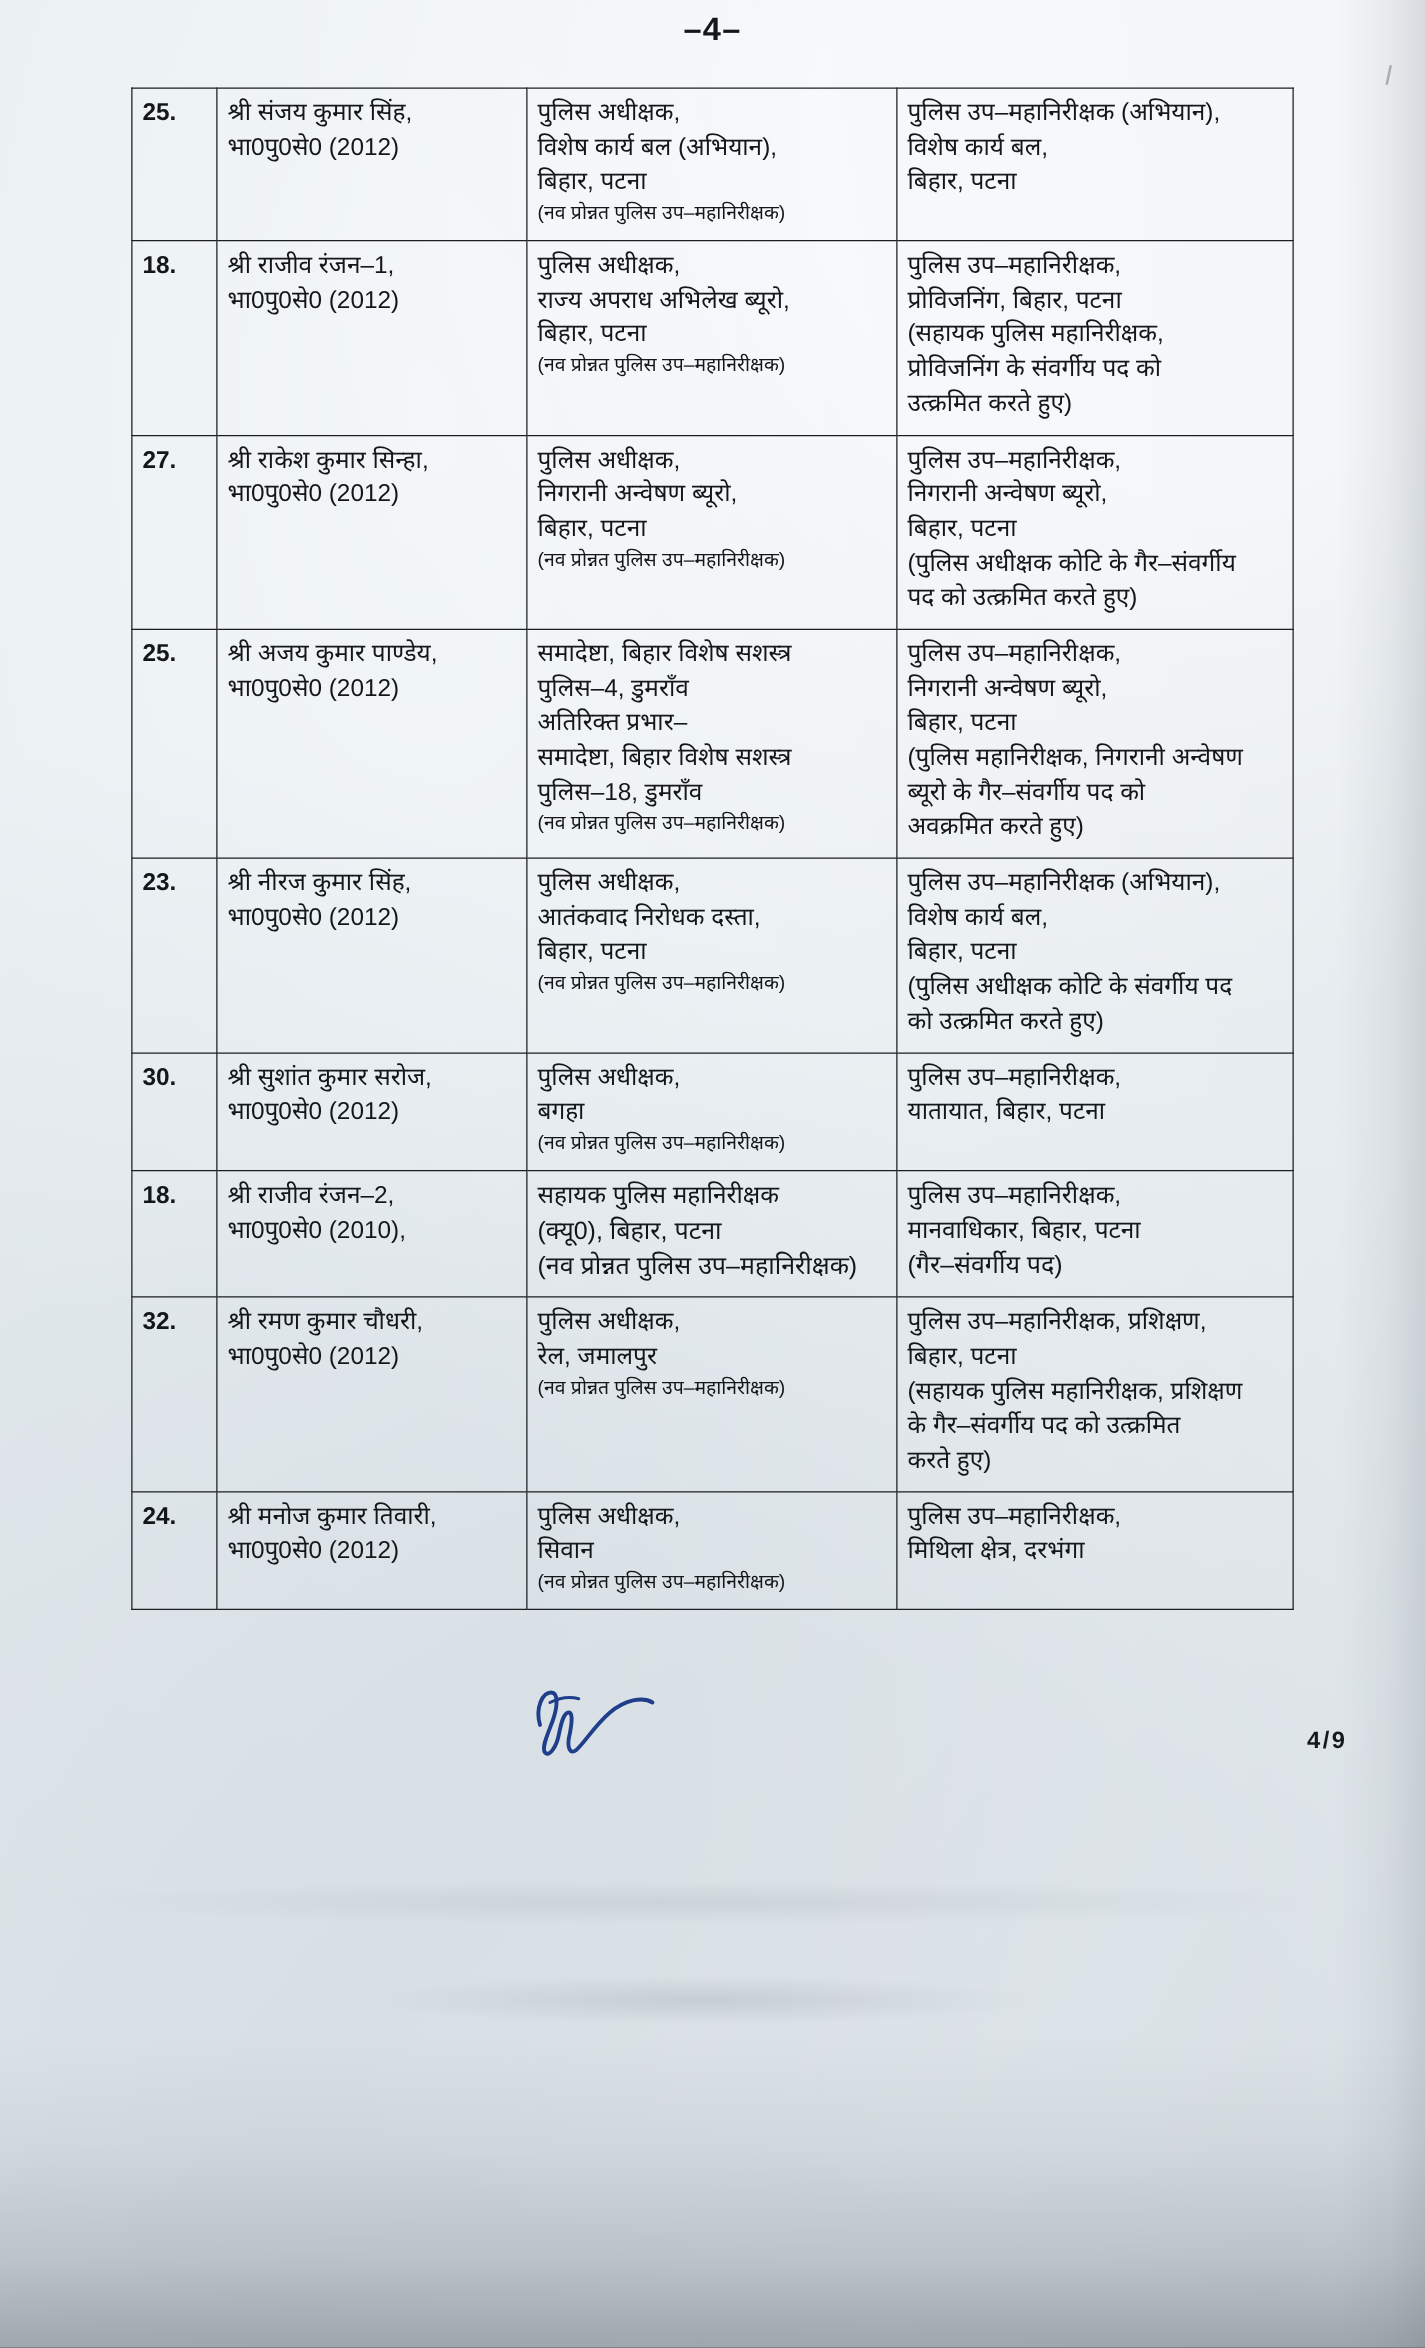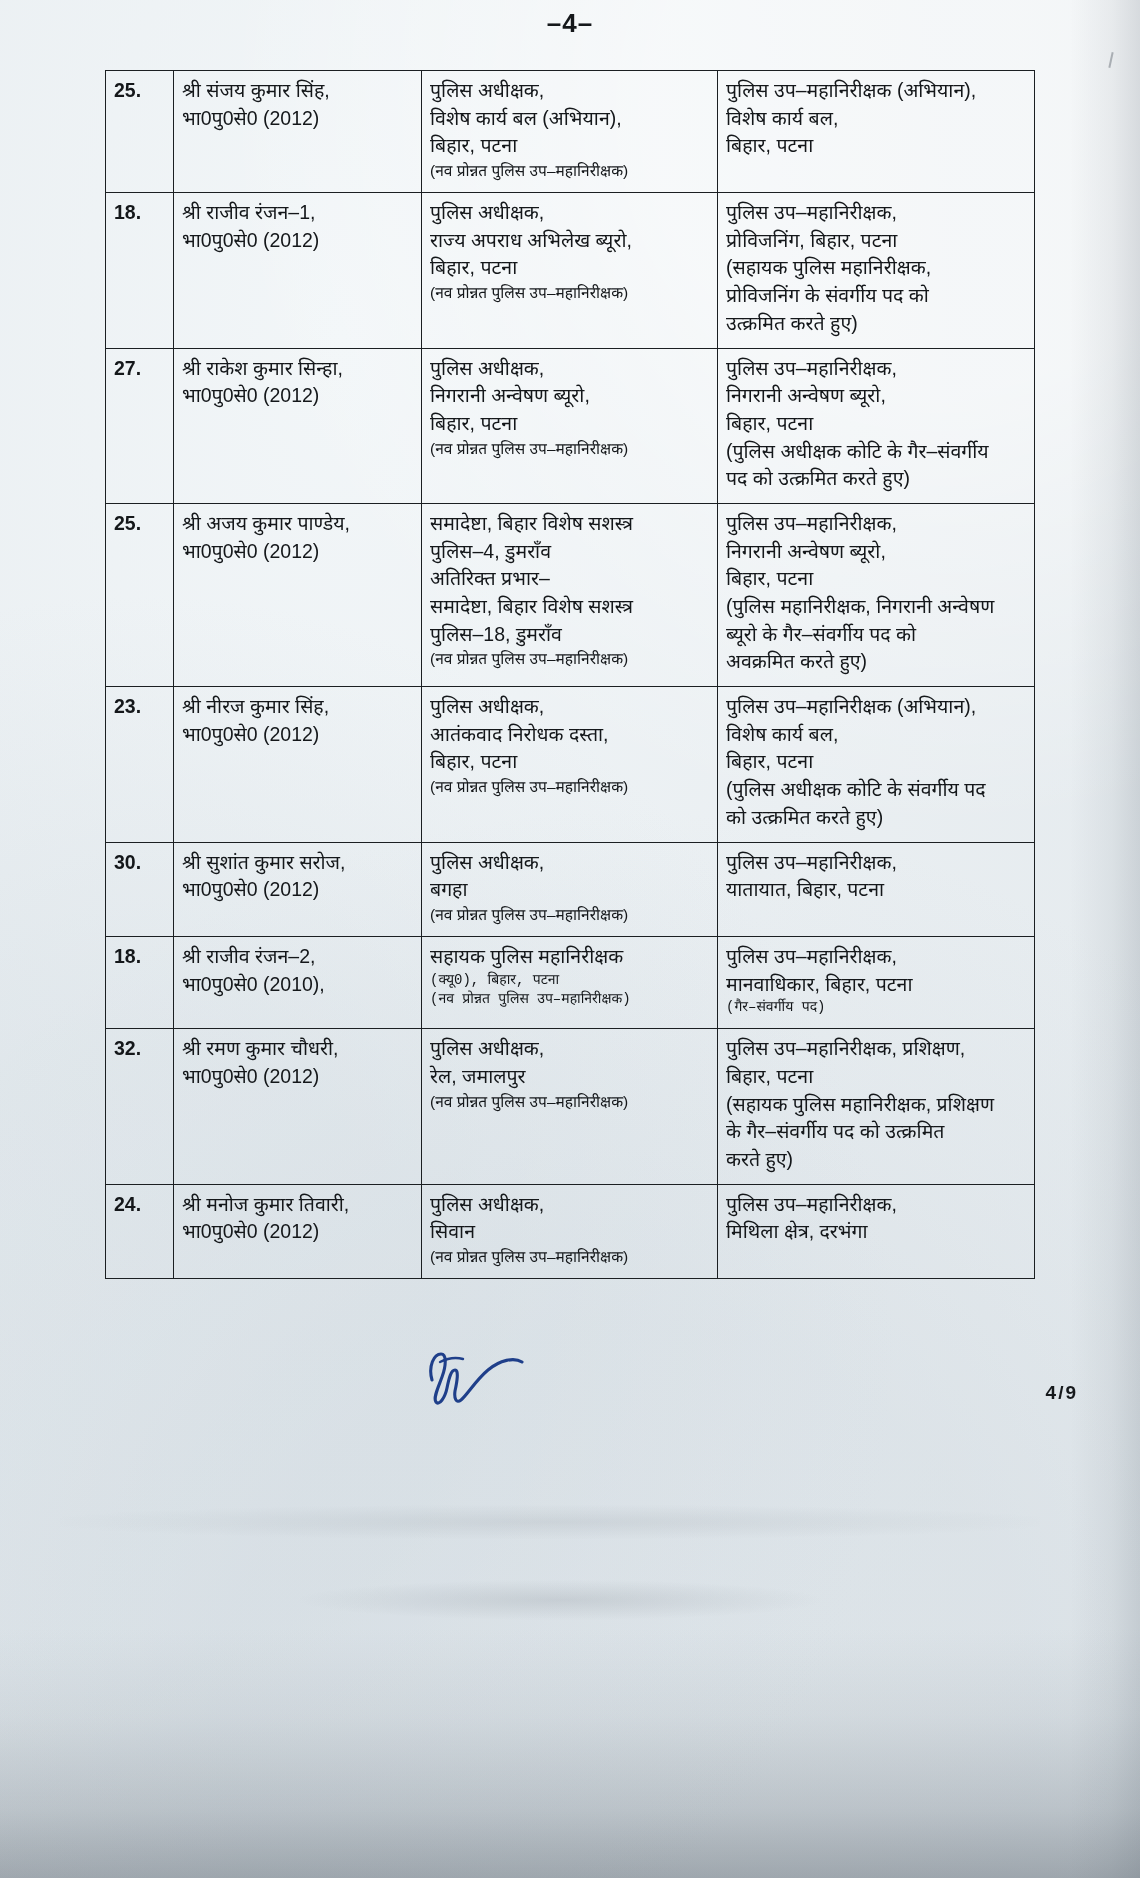--- a/index.html
+++ b/index.html
@@ -96,21 +96,21 @@
     padding-right: 2px;
   }
   td.c-name { width: 232px; }
   td.c-from { width: 280px; }
   td.c-to   { width: auto; }
 
   .ln { display: block; white-space: nowrap; }
   .ln.wrapok { white-space: normal; }
   .ln.bold { font-weight: normal; }
   .ln.small { font-size: 15.5px; }
-  .ln.tiny { font-size: 14px; font-family: Liberation Mono, monospace; }
+  .ln.tiny { font-size: 20px; }
 
   .footer-pageno {
     position: absolute;
     right: 62px;
     top: 1382px;
     font-size: 19px;
     font-weight: bold;
     letter-spacing: 2px;
     color: #16191c;
   }

